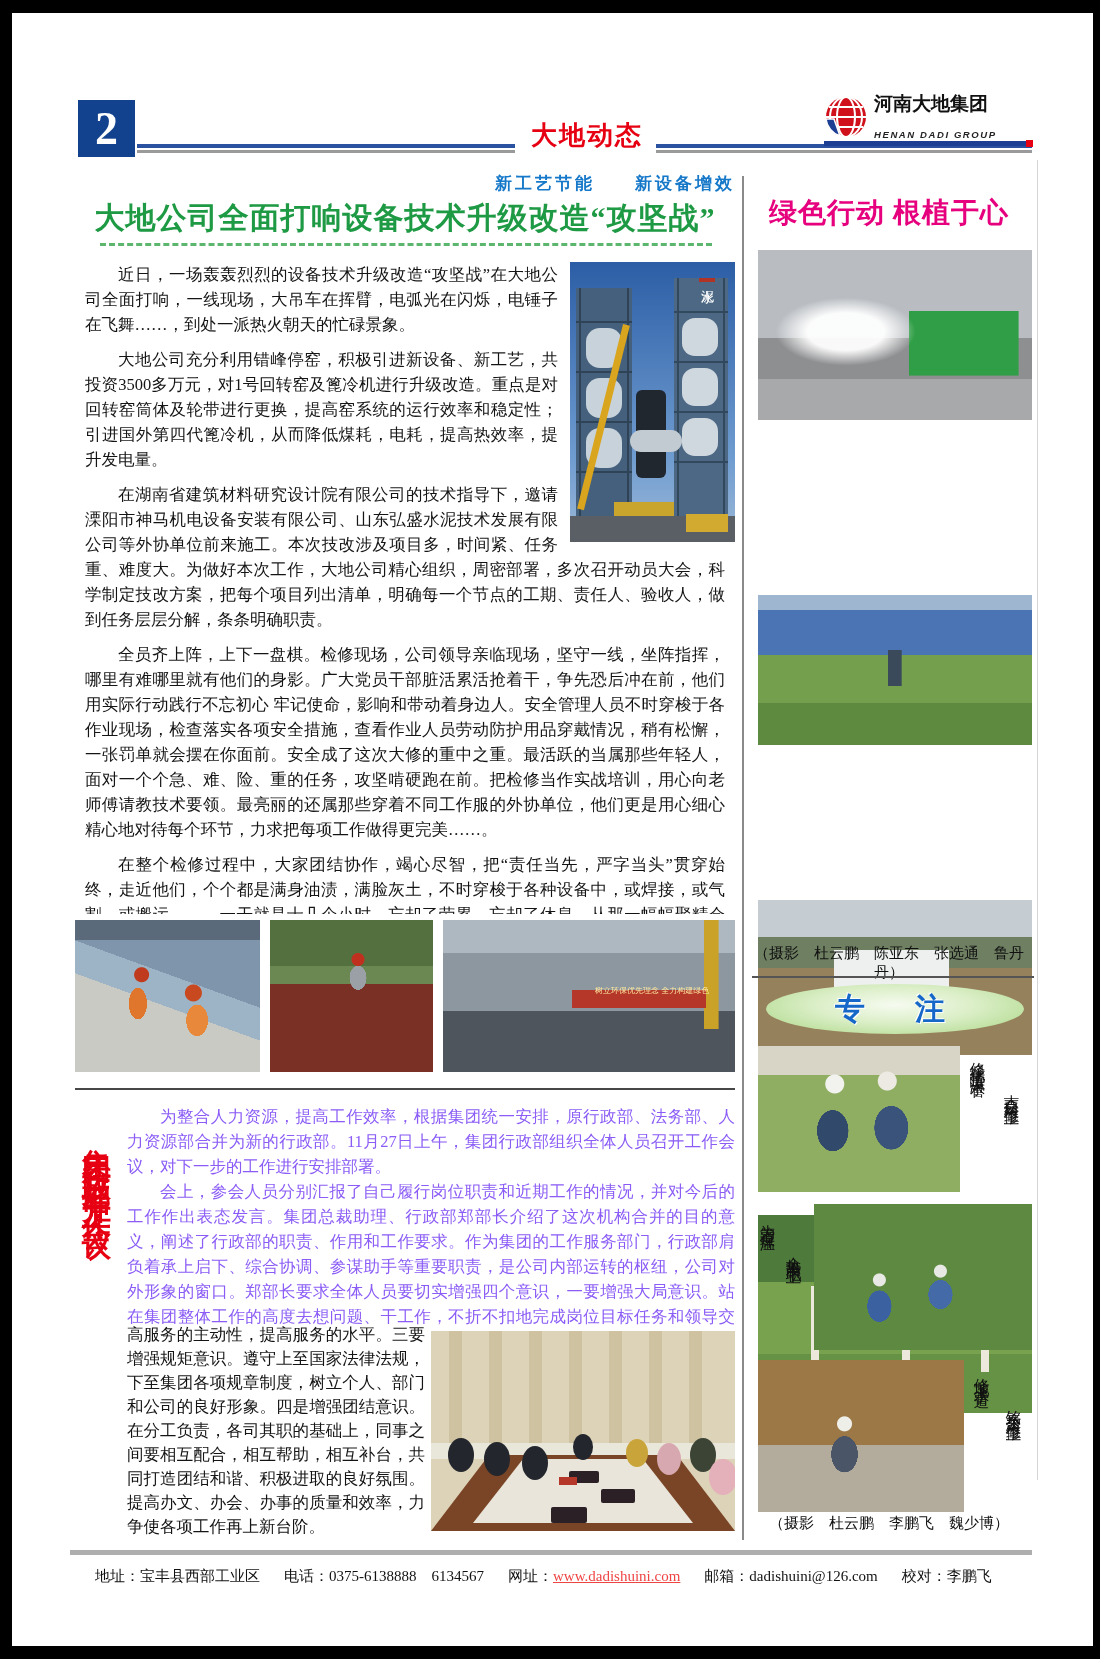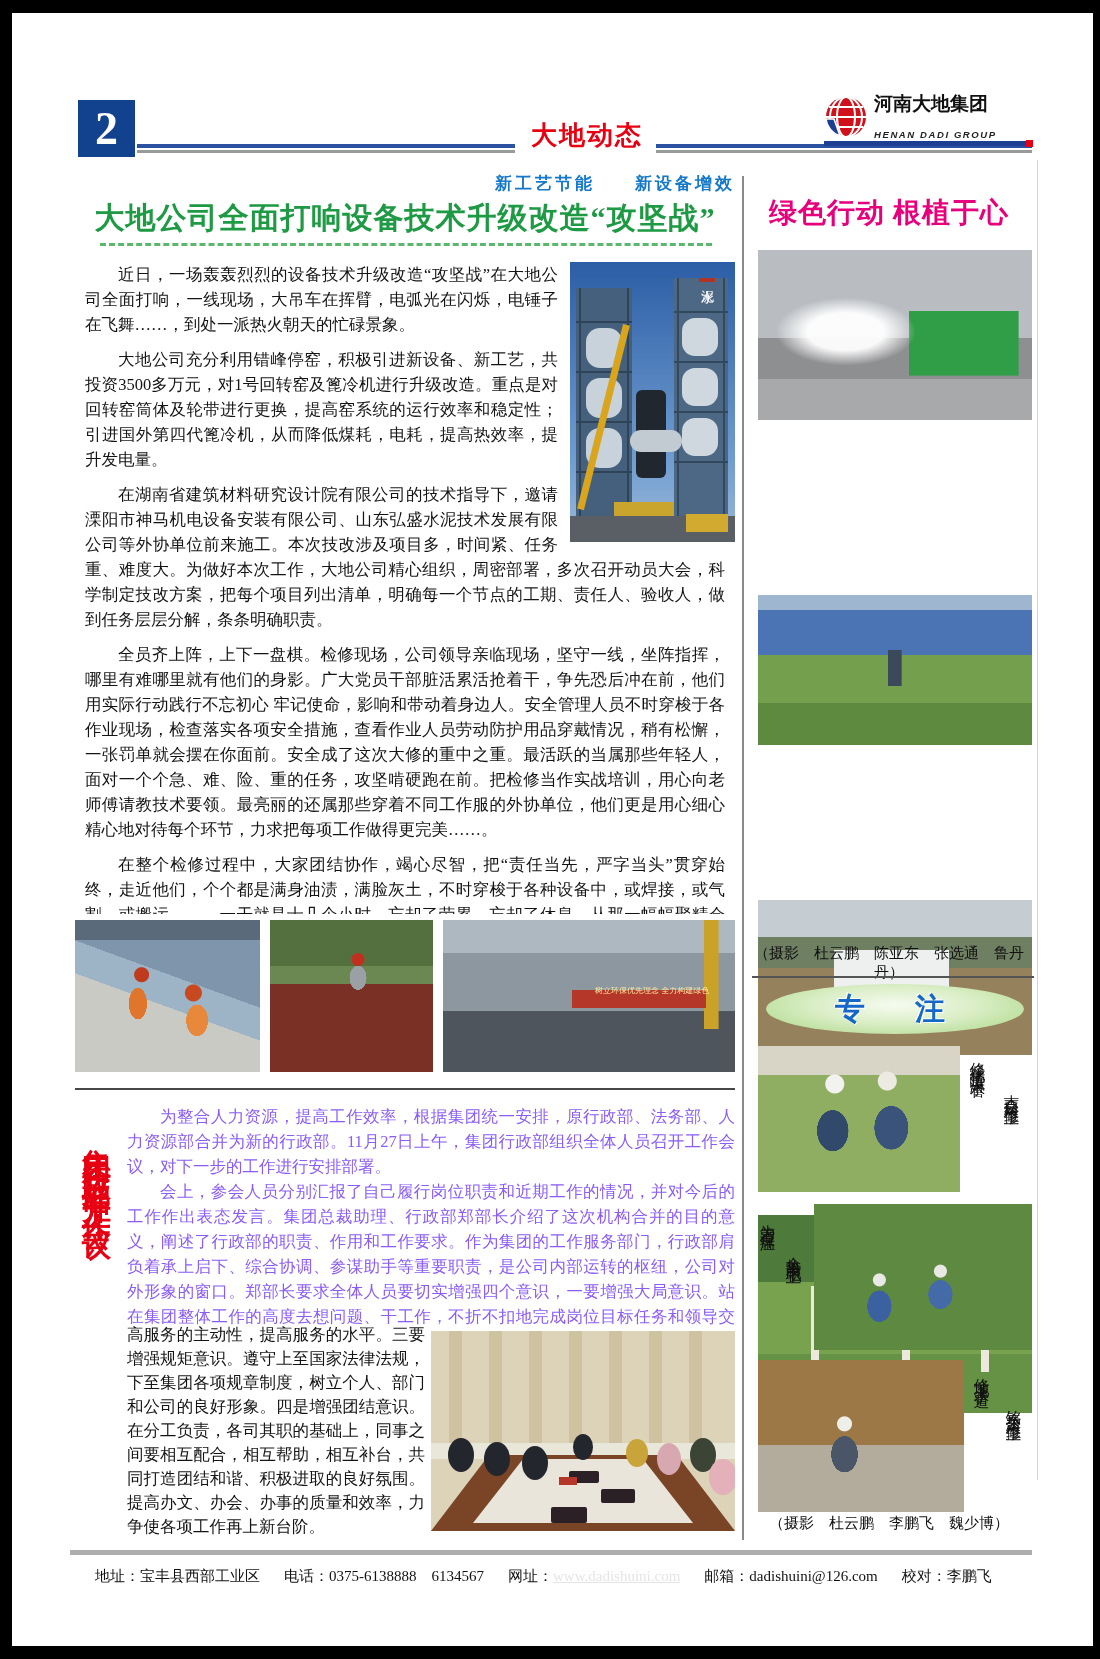--- a/index.html
+++ b/index.html
@@ -129,21 +129,21 @@
   .cap-b{position:absolute;left:246px;top:36px;}
   .cap-c{position:absolute;left:2px;top:8px;}
   .cap-d{position:absolute;left:28px;top:40px;}
   .cap-e{position:absolute;left:216px;top:6px;}
   .cap-f{position:absolute;left:248px;top:38px;}
   .fcredit{left:744px;top:1514px;width:290px;text-align:center;font-size:15px;color:#111;}
 
   
   .graybar{left:70px;top:1550px;width:962px;height:5px;background:#aeaeae;}
   .footer{left:95px;top:1567px;width:950px;display:flex;gap:24px;font-size:15px;color:#111;white-space:nowrap;}
-  .footer a{color:#e5e5e5;text-decoration:underline;}
+  .footer a{color:#ef4444;text-decoration:underline;}
 </style>
 </head>
 <body>
 
 <div class="canvas">
   <div class="sheet"></div>
 
   <div class="abs pagenum">2</div>
   <div class="abs rule rule-left"></div>
   <div class="abs masthead">大地动态</div>

